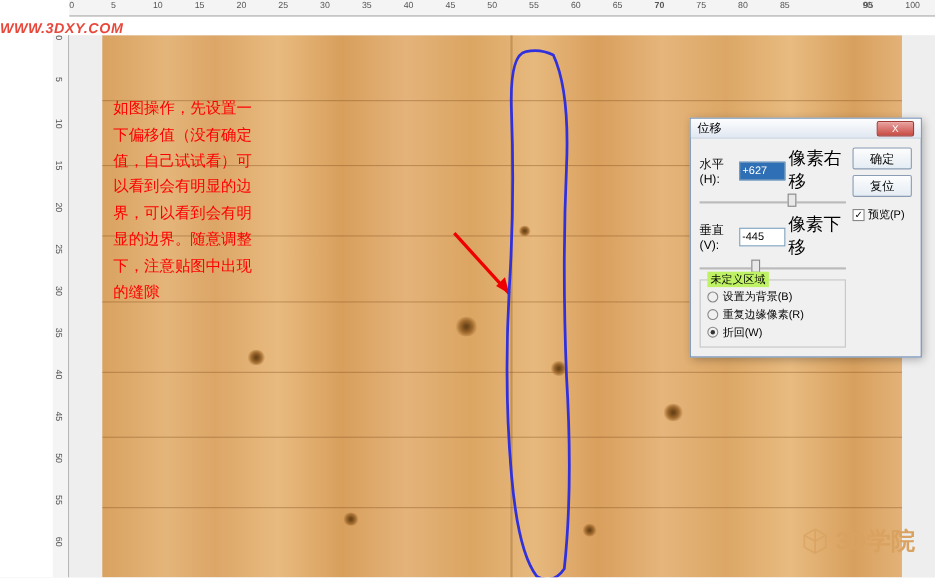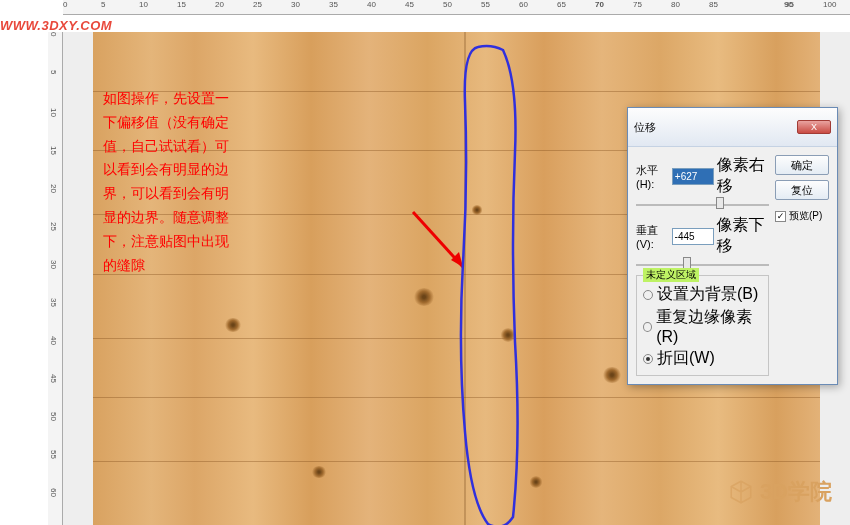--- a/index.html
+++ b/index.html
@@ -15,36 +15,36 @@
 .wood{position:absolute;left:30px;top:0;right:30px;bottom:0;background:linear-gradient(90deg,#d9a260 0%,#e4b57a 8%,#dca667 14%,#e8ba7f 22%,#d89f5c 30%,#e4b37a 38%,#dba562 46%,#e7b97e 54%,#d99f5d 62%,#e5b57b 70%,#dca766 78%,#e8bb80 86%,#d8a05e 94%,#e3b278 100%)}
 .plank-line{position:absolute;left:0;right:0;height:1px;background:rgba(120,70,20,.35)}
 .seam{position:absolute;top:0;bottom:0;width:2px;background:rgba(100,55,10,.25);left:51%}
 .knot{position:absolute;border-radius:50%;background:radial-gradient(circle,#6b4418 10%,#a06a2e 40%,transparent 70%)}
 .annotation{position:absolute;left:40px;top:55px;width:130px;color:#f00;font-size:14px;line-height:1.7;font-weight:500}
 .arrow{position:absolute;left:350px;top:180px;width:0;height:0}
 .arrow svg{overflow:visible}
 .blue-outline{position:absolute;left:380px;top:10px;width:120px;height:490px}
 .blue-outline svg{overflow:visible}
 .dialog{position:absolute;left:627px;top:107px;width:211px;background:#f0f0f0;border:1px solid #6a8bb5;box-shadow:2px 2px 8px rgba(0,0,0,.3);font-size:11px}
-.dlg-title{height:39px;background:linear-gradient(#fdfdfd,#e1e8f2);border-bottom:1px solid #c5d2e3;display:flex;align-items:center;padding:0 6px;justify-content:space-between}
+.dlg-title{height:18px;background:linear-gradient(#fdfdfd,#e1e8f2);border-bottom:1px solid #c5d2e3;display:flex;align-items:center;padding:0 6px;justify-content:space-between}
 .dlg-close{width:34px;height:14px;background:linear-gradient(#e9a3a0,#c94b43);border:1px solid #a13b35;border-radius:2px;display:flex;align-items:center;justify-content:center;color:#fff;font-size:9px}
 .dlg-body{padding:8px;display:flex;gap:6px}
 .dlg-left{flex:1}
 .dlg-right{width:54px;display:flex;flex-direction:column;gap:5px}
 .row{display:flex;align-items:center;gap:3px;margin-bottom:4px}
 .row label{font-size:11px}
 .num-input{width:42px;height:17px;border:1px solid #7a9ebd;font-size:10px;padding:0 2px}
 .num-input.hl{background:#2f6fb5;color:#fff}
 .unit{font-size:16px}
 .slider{width:100%;height:8px;margin:2px 0 6px}
 .slider .track{height:2px;background:#bbb;position:relative;top:3px}
 .slider .thumb{width:8px;height:12px;background:#e8e8e8;border:1px solid #888;position:relative;top:-6px}
 .group{border:1px solid #c5c5c5;padding:6px 6px 4px;margin-top:4px;position:relative}
 .group-title{position:absolute;top:-8px;left:6px;background:#bef264;padding:0 3px;font-size:10px}
-.radio-row{display:flex;align-items:center;gap:4px;margin:2px 0;font-size:16px}
+.radio-row{display:flex;align-items:center;gap:4px;margin:2px 0;font-size:10px}
 .radio{width:10px;height:10px;border:1px solid #888;border-radius:50%;display:inline-flex;align-items:center;justify-content:center}
 .radio.on::after{content:"";width:4px;height:4px;background:#333;border-radius:50%}
 .btn{height:20px;border:1px solid #8a9db5;background:linear-gradient(#fdfdfd,#e4ecf4);font-size:11px;border-radius:2px;display:flex;align-items:center;justify-content:center;cursor:pointer}
 .chk{width:11px;height:11px;border:1px solid #888;display:inline-flex;align-items:center;justify-content:center;font-size:9px;background:#fff}
 .watermark-tl{position:absolute;left:0;top:18px;color:#e8483b;font-size:13px;font-weight:700;letter-spacing:.5px;font-style:italic}
 .watermark-tr{position:absolute;right:6px;top:2px;color:#888;font-size:10px}
 .watermark-tr b{color:#444;font-size:11px}
 .watermark-br{position:absolute;right:18px;bottom:18px;color:#d9a260;font-size:22px;font-weight:700;display:flex;align-items:center;gap:6px}
 .cube-icon{width:26px;height:26px;opacity:.7}
 </style>

